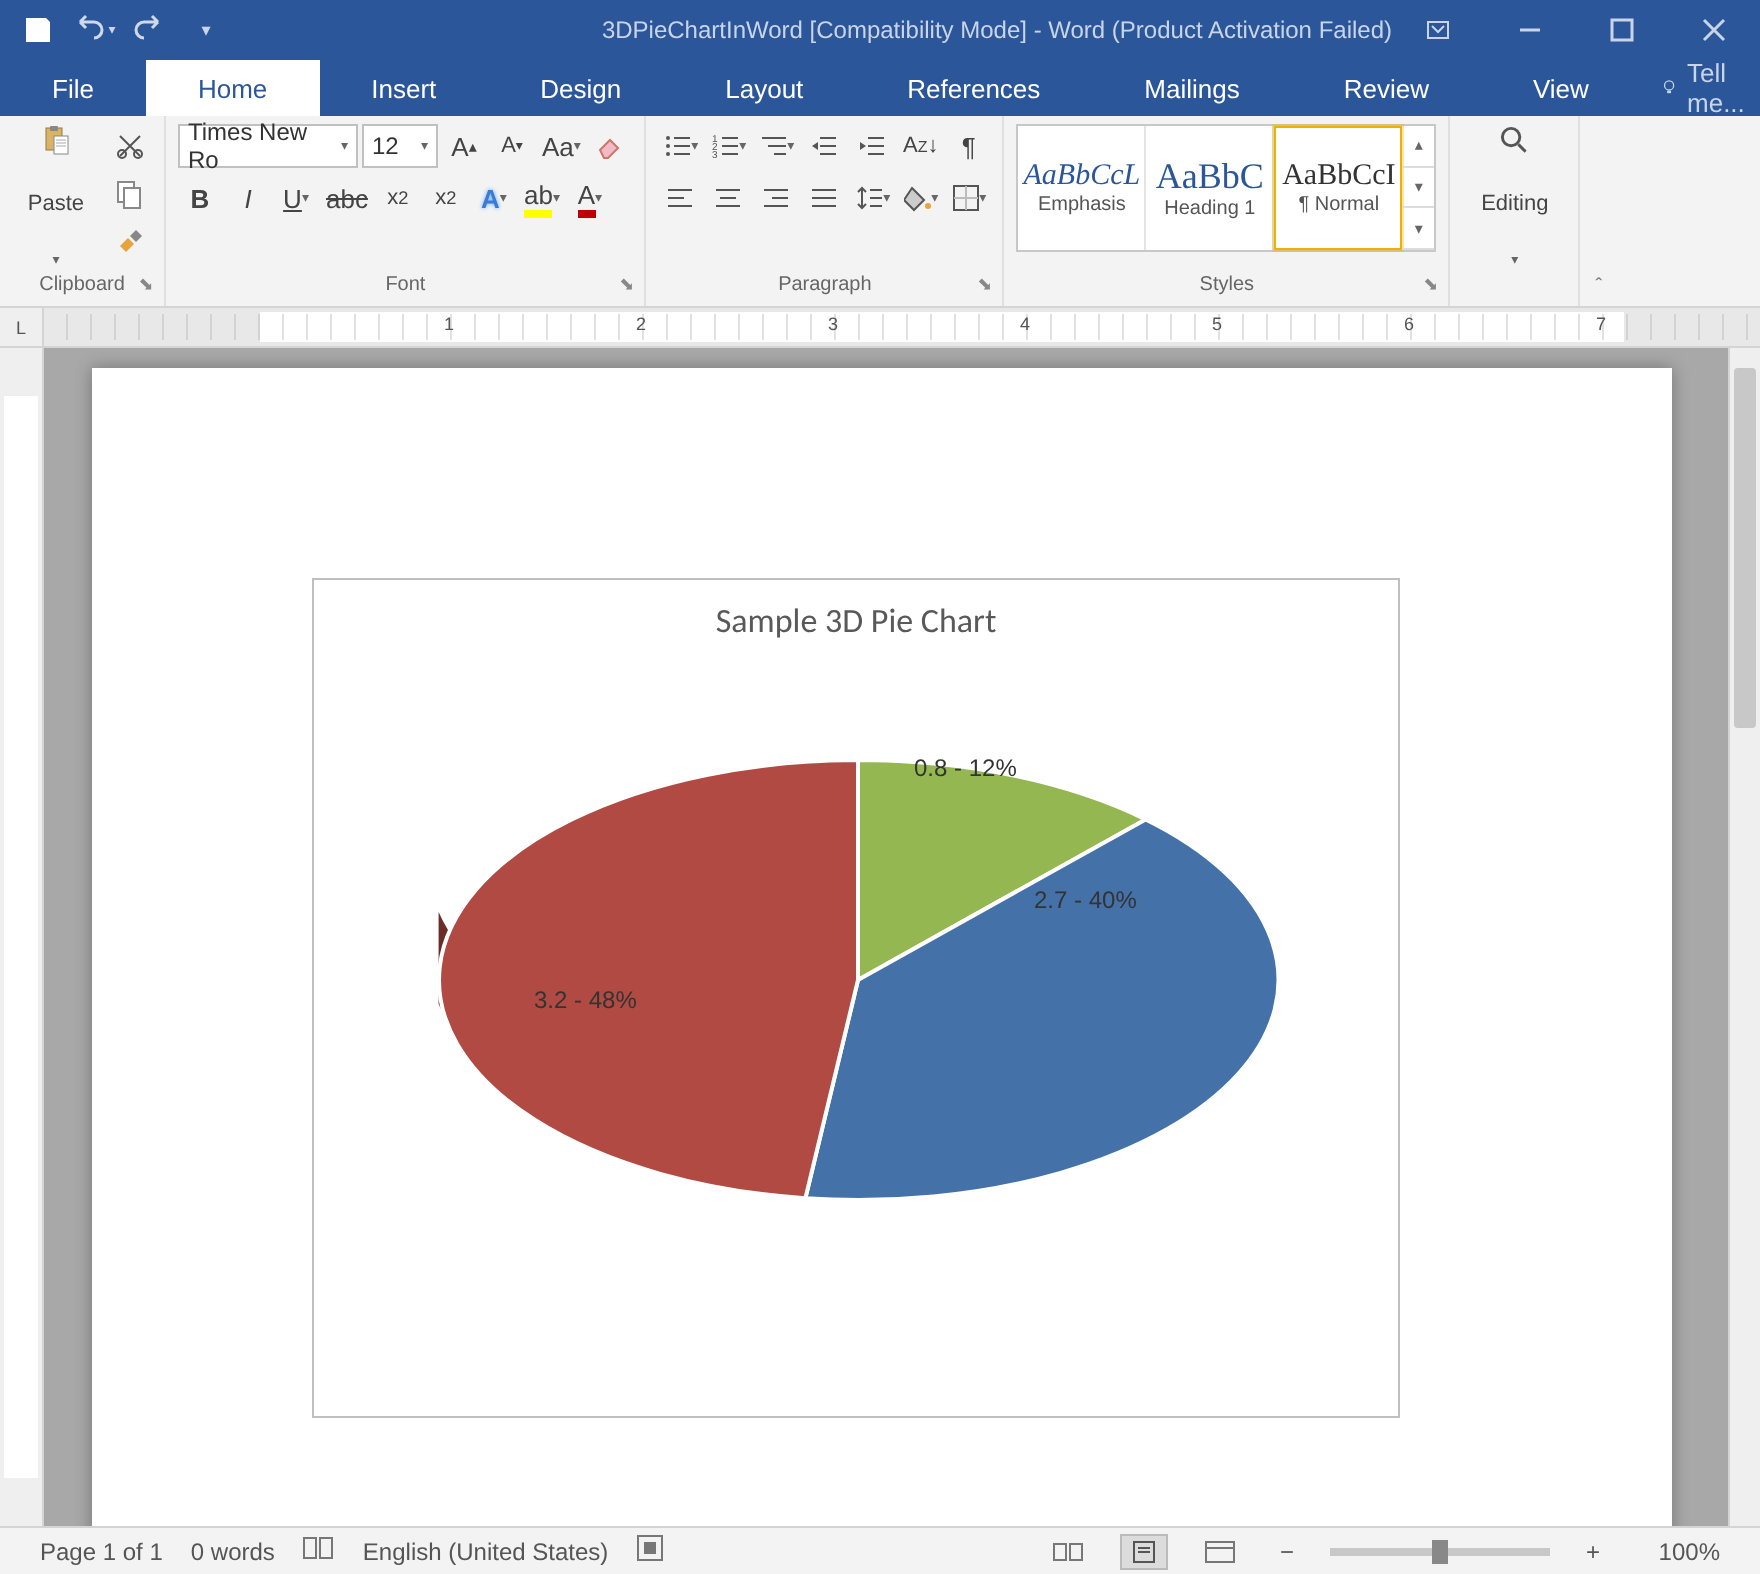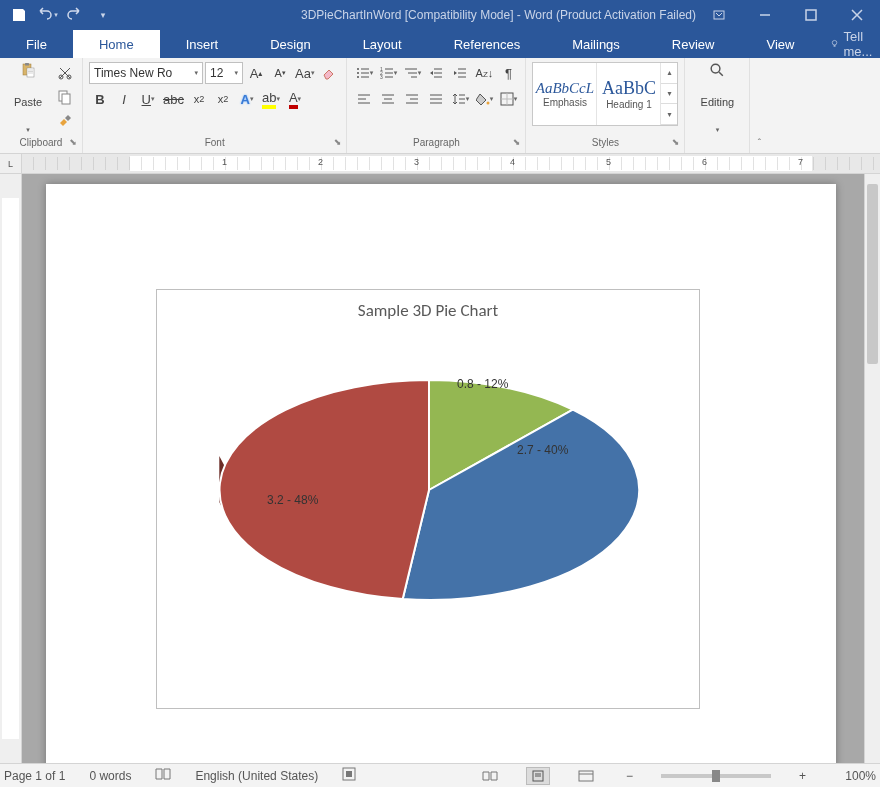--- a/index.html
+++ b/index.html
@@ -69,21 +69,21 @@
 .chart-title { text-align:center; font-size: 17px; color:#595959; padding: 10px 0 4px; font-family: Calibri, Arial, sans-serif; }
 .chart-body { position:relative; height: 330px; }
 .legend { display:flex; justify-content:center; gap: 18px; font-size: 12px; color:#595959; padding: 6px 0 10px; }
 .legend .item { display:flex; align-items:center; gap:6px; }
 .swatch { width:9px; height:9px; }
 .datalabel { position:absolute; font-size: 12px; color:#333; }
 .scrollbar-v { position:absolute; right:0; top:0; bottom:0; width:16px; background:#efefef; border-left:1px solid #d4d4d4; }
 .scrollbar-v .thumb { position:absolute; left:2px; right:2px; top: 10px; height: 180px; background:#c8c8c8; border-radius:2px; }
 
 
-.statusbar { position:absolute; left:0; right:0; bottom:0; height:24px; background:#f3f3f3; border-top:1px solid #d4d4d4; display:flex; align-items:center; font-size:12px; color:#555; padding: 0 4px; gap: 24px; }
+.statusbar { position:absolute; left:0; right:0; bottom:0; height:24px; background:#f3f3f3; border-top:1px solid #d4d4d4; display:flex; align-items:center; font-size:12px; color:#555; padding: 0 20px; gap: 14px; }
 .statusbar .spacer { flex:1; }
 .viewbtn { width:24px; height:18px; display:flex; align-items:center; justify-content:center; border:1px solid transparent; }
 .viewbtn.active { background:#dcdcdc; border-color:#bbb; }
 .zoom-slider { width: 110px; height: 4px; background:#c8c8c8; position:relative; }
 .zoom-slider .knob { position:absolute; left:50%; top:-4px; width:8px; height:12px; background:#888; margin-left:-4px; }
 .tri-down { font-size: 7px; color:#666; }
 </style>
 </head>
 <body>
 
@@ -200,21 +200,21 @@
           </div>
       </div>
     </div>
     <div class="group-label"><span>Clipboard</span><span class="launcher">⬊</span></div>
   </div>
 
   <div class="group">
     <div class="group-body">
       <div class="font-col">
         <div class="font-row">
-          <div class="combo" style="width:114px">
+          <div class="combo" style="width:90px">
               <span>Times New Ro</span>
               <span class="tri-down" style="margin-left:auto">▾</span>
             </div>
           <div class="combo" style="width:38px">
               <span>12</span>
               <span class="tri-down" style="margin-left:auto">▾</span>
             </div>
           <div class="iconbtn">A<span style="font-size:8px;vertical-align:super">▴</span></div>
           <div class="iconbtn" style="font-size:11px">A<span style="font-size:7px;vertical-align:super">▾</span></div>
           <div class="iconbtn">Aa<span class="tri-down">▾</span></div>
@@ -375,20 +375,24 @@
   <div class="group">
     <div class="group-body">
       <div class="styles-gal">
         <div class="style-item">
             <div class="prev">AaBbCcL</div>
             <div>Emphasis</div>
           </div>
         <div class="style-item heading">
             <div class="prev">AaBbC</div>
             <div>Heading 1</div>
+          </div>
+        <div class="style-item normal">
+            <div class="prev">AaBbCcI</div>
+            <div>¶ Normal</div>
           </div>
         <div class="styles-scroll">
             <div>▴</div>
             <div>▾</div>
             <div>▾</div>
           </div>
       </div>
     </div>
     <div class="group-label"><span>Styles</span><span class="launcher">⬊</span></div>
   </div>

